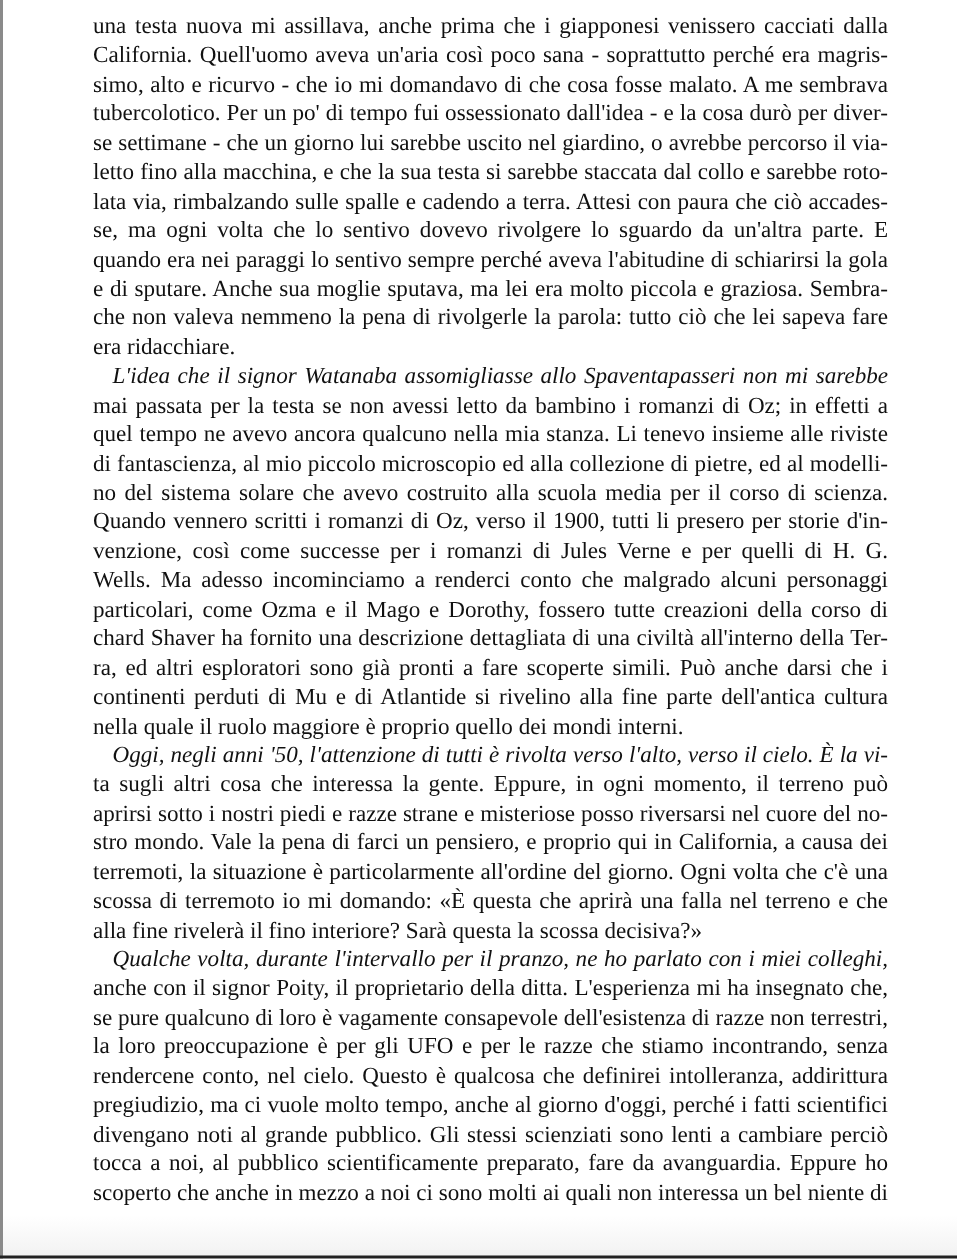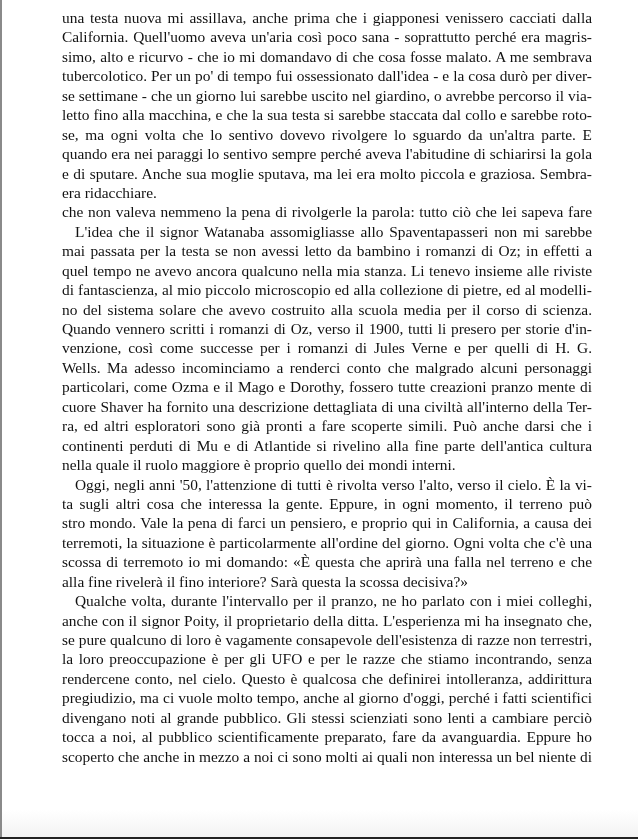--- a/index.html
+++ b/index.html
@@ -50,63 +50,66 @@
     white-space: nowrap;
     text-align: justify;
     text-align-last: justify;
     overflow: hidden;
   }
   .line.last {
     text-align-last: left;
   }
   .line.indent {
     padding-left: 13px;
+    font-style: italic;
   }
 </style>
 </head>
 <body>
 
 <div class="viewport">
   <div class="left-edge"></div>
 
   <div class="page">
 
     <div>
       <span class="line">una testa nuova mi assillava, anche prima che i giapponesi venissero cacciati dalla</span>
       <span class="line">California. Quell'uomo aveva un'aria così poco sana - soprattutto perché era magris-</span>
       <span class="line">simo, alto e ricurvo - che io mi domandavo di che cosa fosse malato. A me sembrava</span>
       <span class="line">tubercolotico. Per un po' di tempo fui ossessionato dall'idea - e la cosa durò per diver-</span>
       <span class="line">se settimane - che un giorno lui sarebbe uscito nel giardino, o avrebbe percorso il via-</span>
       <span class="line">letto fino alla macchina, e che la sua testa si sarebbe staccata dal collo e sarebbe roto-</span>
+      <span class="line">lata via, rimbalzando sulle spalle e cadendo a terra. Attesi con paura che ciò accades-</span>
       <span class="line">se, ma ogni volta che lo sentivo dovevo rivolgere lo sguardo da un'altra parte. E</span>
       <span class="line">quando era nei paraggi lo sentivo sempre perché aveva l'abitudine di schiarirsi la gola</span>
       <span class="line">e di sputare. Anche sua moglie sputava, ma lei era molto piccola e graziosa. Sembra-</span>
+      <span class="line">che non valeva nemmeno la pena di rivolgerle la parola: tutto ciò che lei sapeva fare</span>
       <span class="line last">era ridacchiare.</span>
-      <span class="line">che non valeva nemmeno la pena di rivolgerle la parola: tutto ciò che lei sapeva fare</span>
     </div>
 
     <div>
       <span class="line indent">L'idea che il signor Watanaba assomigliasse allo Spaventapasseri non mi sarebbe</span>
       <span class="line">mai passata per la testa se non avessi letto da bambino i romanzi di Oz; in effetti a</span>
       <span class="line">quel tempo ne avevo ancora qualcuno nella mia stanza. Li tenevo insieme alle riviste</span>
       <span class="line">di fantascienza, al mio piccolo microscopio ed alla collezione di pietre, ed al modelli-</span>
       <span class="line">no del sistema solare che avevo costruito alla scuola media per il corso di scienza.</span>
       <span class="line">Quando vennero scritti i romanzi di Oz, verso il 1900, tutti li presero per storie d'in-</span>
       <span class="line">venzione, così come successe per i romanzi di Jules Verne e per quelli di H. G.</span>
       <span class="line">Wells. Ma adesso incominciamo a renderci conto che malgrado alcuni personaggi</span>
-      <span class="line">particolari, come Ozma e il Mago e Dorothy, fossero tutte creazioni pranzo mente di</span>
-      <span class="line">cuore Shaver ha fornito una descrizione dettagliata di una civiltà all'interno della Ter-</span>
+      <span class="line">particolari, come Ozma e il Mago e Dorothy, fossero tutte creazioni della corso di</span>
+      <span class="line">chard Shaver ha fornito una descrizione dettagliata di una civiltà all'interno della Ter-</span>
       <span class="line">ra, ed altri esploratori sono già pronti a fare scoperte simili. Può anche darsi che i</span>
       <span class="line">continenti perduti di Mu e di Atlantide si rivelino alla fine parte dell'antica cultura</span>
       <span class="line last">nella quale il ruolo maggiore è proprio quello dei mondi interni.</span>
     </div>
 
     <div>
       <span class="line indent">Oggi, negli anni '50, l'attenzione di tutti è rivolta verso l'alto, verso il cielo. È la vi-</span>
       <span class="line">ta sugli altri cosa che interessa la gente. Eppure, in ogni momento, il terreno può</span>
+      <span class="line">aprirsi sotto i nostri piedi e razze strane e misteriose posso riversarsi nel cuore del no-</span>
       <span class="line">stro mondo. Vale la pena di farci un pensiero, e proprio qui in California, a causa dei</span>
       <span class="line">terremoti, la situazione è particolarmente all'ordine del giorno. Ogni volta che c'è una</span>
       <span class="line">scossa di terremoto io mi domando: «È questa che aprirà una falla nel terreno e che</span>
       <span class="line last">alla fine rivelerà il fino interiore? Sarà questa la scossa decisiva?»</span>
     </div>
 
     <div>
       <span class="line indent">Qualche volta, durante l'intervallo per il pranzo, ne ho parlato con i miei colleghi,</span>
       <span class="line">anche con il signor Poity, il proprietario della ditta. L'esperienza mi ha insegnato che,</span>
       <span class="line">se pure qualcuno di loro è vagamente consapevole dell'esistenza di razze non terrestri,</span>

